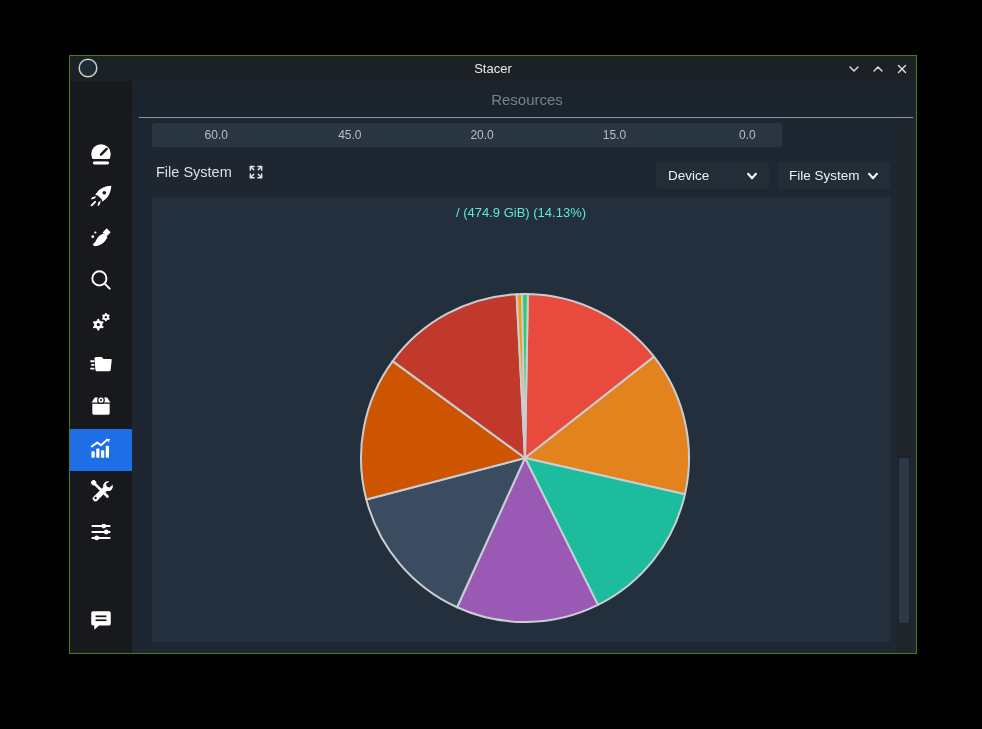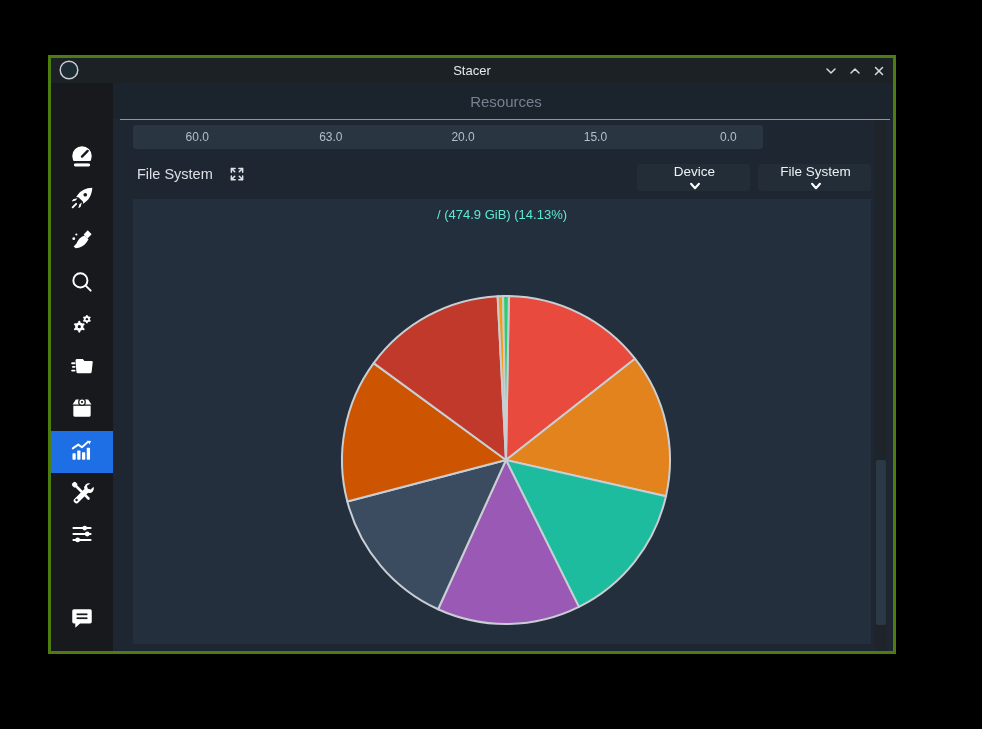--- a/index.html
+++ b/index.html
@@ -4,24 +4,24 @@
 <style>
   * { box-sizing: border-box; margin: 0; padding: 0; }
   html,body { width: 982px; height: 729px; }
   body {
     background: #000;
     font-family: "Liberation Sans", sans-serif;
     position: relative;
     overflow: hidden;
   }
   .window {
-    position: absolute; left: 48px; top: 55px;
+    position: absolute; left: 69px; top: 55px;
     width: 848px; height: 599px;
     background: #1d2631;
-    border: 3px solid #4d7c0f;
+    border: 1px solid #4d7c0f;
     box-shadow: 0 0 0 1px rgba(0,0,0,.6);
   }
   
   .titlebar {
     position: absolute; left: 0; top: 0; right: 0; height: 25px;
     background: #1c2126;
     display: flex; align-items: center;
   }
   .app-icon { position: absolute; left: 7px; top: 1px; width: 22px; height: 22px; }
   .app-icon svg { width: 100%; height: 100%; }
@@ -85,21 +85,20 @@
     position: absolute; left: 115px; top: 16px; width: 18px; height: 18px;
     background: transparent; border: none; cursor: pointer; padding: 0;
   }
   .expand-btn svg { width: 18px; height: 18px; display: block; }
   .select {
     position: absolute; top: 15px; height: 27px; width: 113px;
     background: #232d38; border-radius: 3px; cursor: pointer;
     display: flex; align-items: center;
     color: #eef1f3; font-size: 13.5px; font-weight: 500;
     padding: 0 10px 0 12px;
-    flex-direction: column;
   }
   .select .sel-label { flex: 1; }
   .select .chev { width: 14px; height: 14px; }
   .select .chev svg { width: 14px; height: 14px; display: block; }
   .select.device { left: 524px; }
   .select.fsys   { left: 645px; }
   .pie-panel {
     position: absolute; left: 20px; top: 116px; width: 738px; height: 445px;
     background: #232f3d;
   }
@@ -250,21 +249,21 @@
     </nav>
 
   <main class="content">
     <div class="res-header">
       <span>Resources</span>
     </div>
     <div class="header-line"></div>
 
     <div class="axis-strip" id="axis-strip">
         <span style="left: 10.2%;">60.0</span>
-        <span style="left: 31.4%;">63.0</span>
+        <span style="left: 31.4%;">45.0</span>
         <span style="left: 52.4%;">20.0</span>
         <span style="left: 73.4%;">15.0</span>
         <span style="left: 94.5%;">0.0</span>
       </div>
 
     <div class="fs-row">
       <span class="fs-label">File System</span>
       <button class="expand-btn" id="expand-btn">
           <svg viewBox="0 0 24 24" fill="none" stroke="#dfe3e6" stroke-width="2" stroke-linecap="round" stroke-linejoin="round">
             <path d="M9.5 4.5h-5v5"></path>

